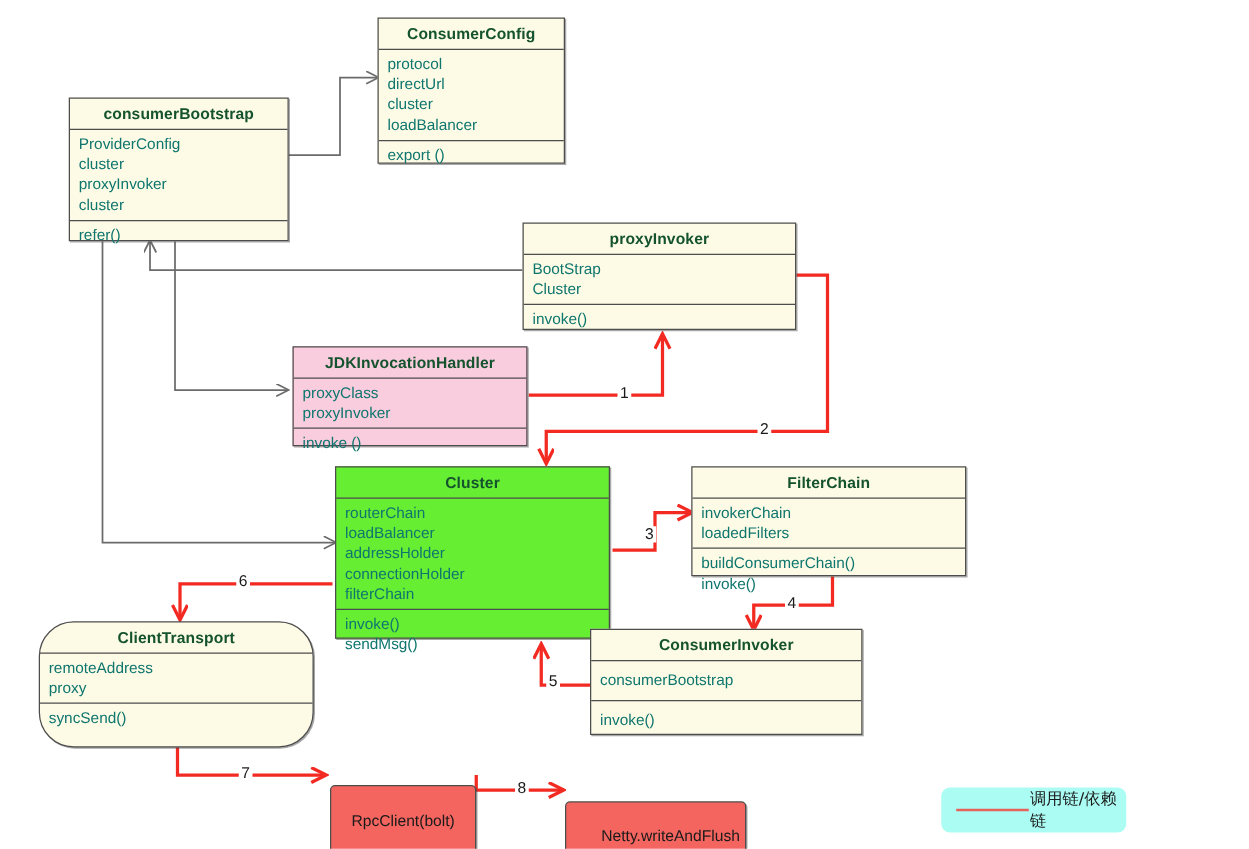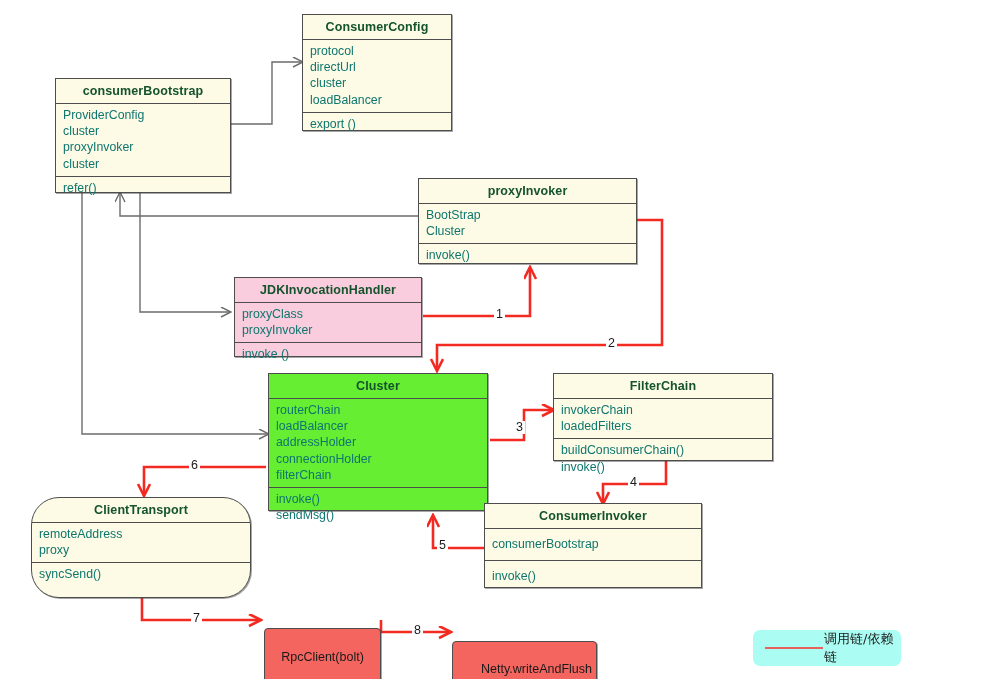--- a/index.html
+++ b/index.html
@@ -223,21 +223,21 @@
     <div class="title">ClientTransport</div>
     <div class="sect">
       <div class="row">remoteAddress</div>
       <div class="row">proxy</div>
     </div>
     <div class="sect">
       <div class="row">syncSend()</div>
     </div>
   </div>
 
-  <div class="uml" style="left:484px;top:503px;width:218px;height:85px;">
+  <div class="uml" style="left:472px;top:503px;width:218px;height:85px;">
     <div class="title">ConsumerInvoker</div>
     <div class="sect">
       <div class="row" style="line-height:24px;">consumerBootstrap</div>
     </div>
     <div class="sect">
       <div class="row" style="line-height:24px;">invoke()</div>
     </div>
   </div>
 
   <div class="plain" style="left:264px;top:592px;width:117px;height:57px;">

